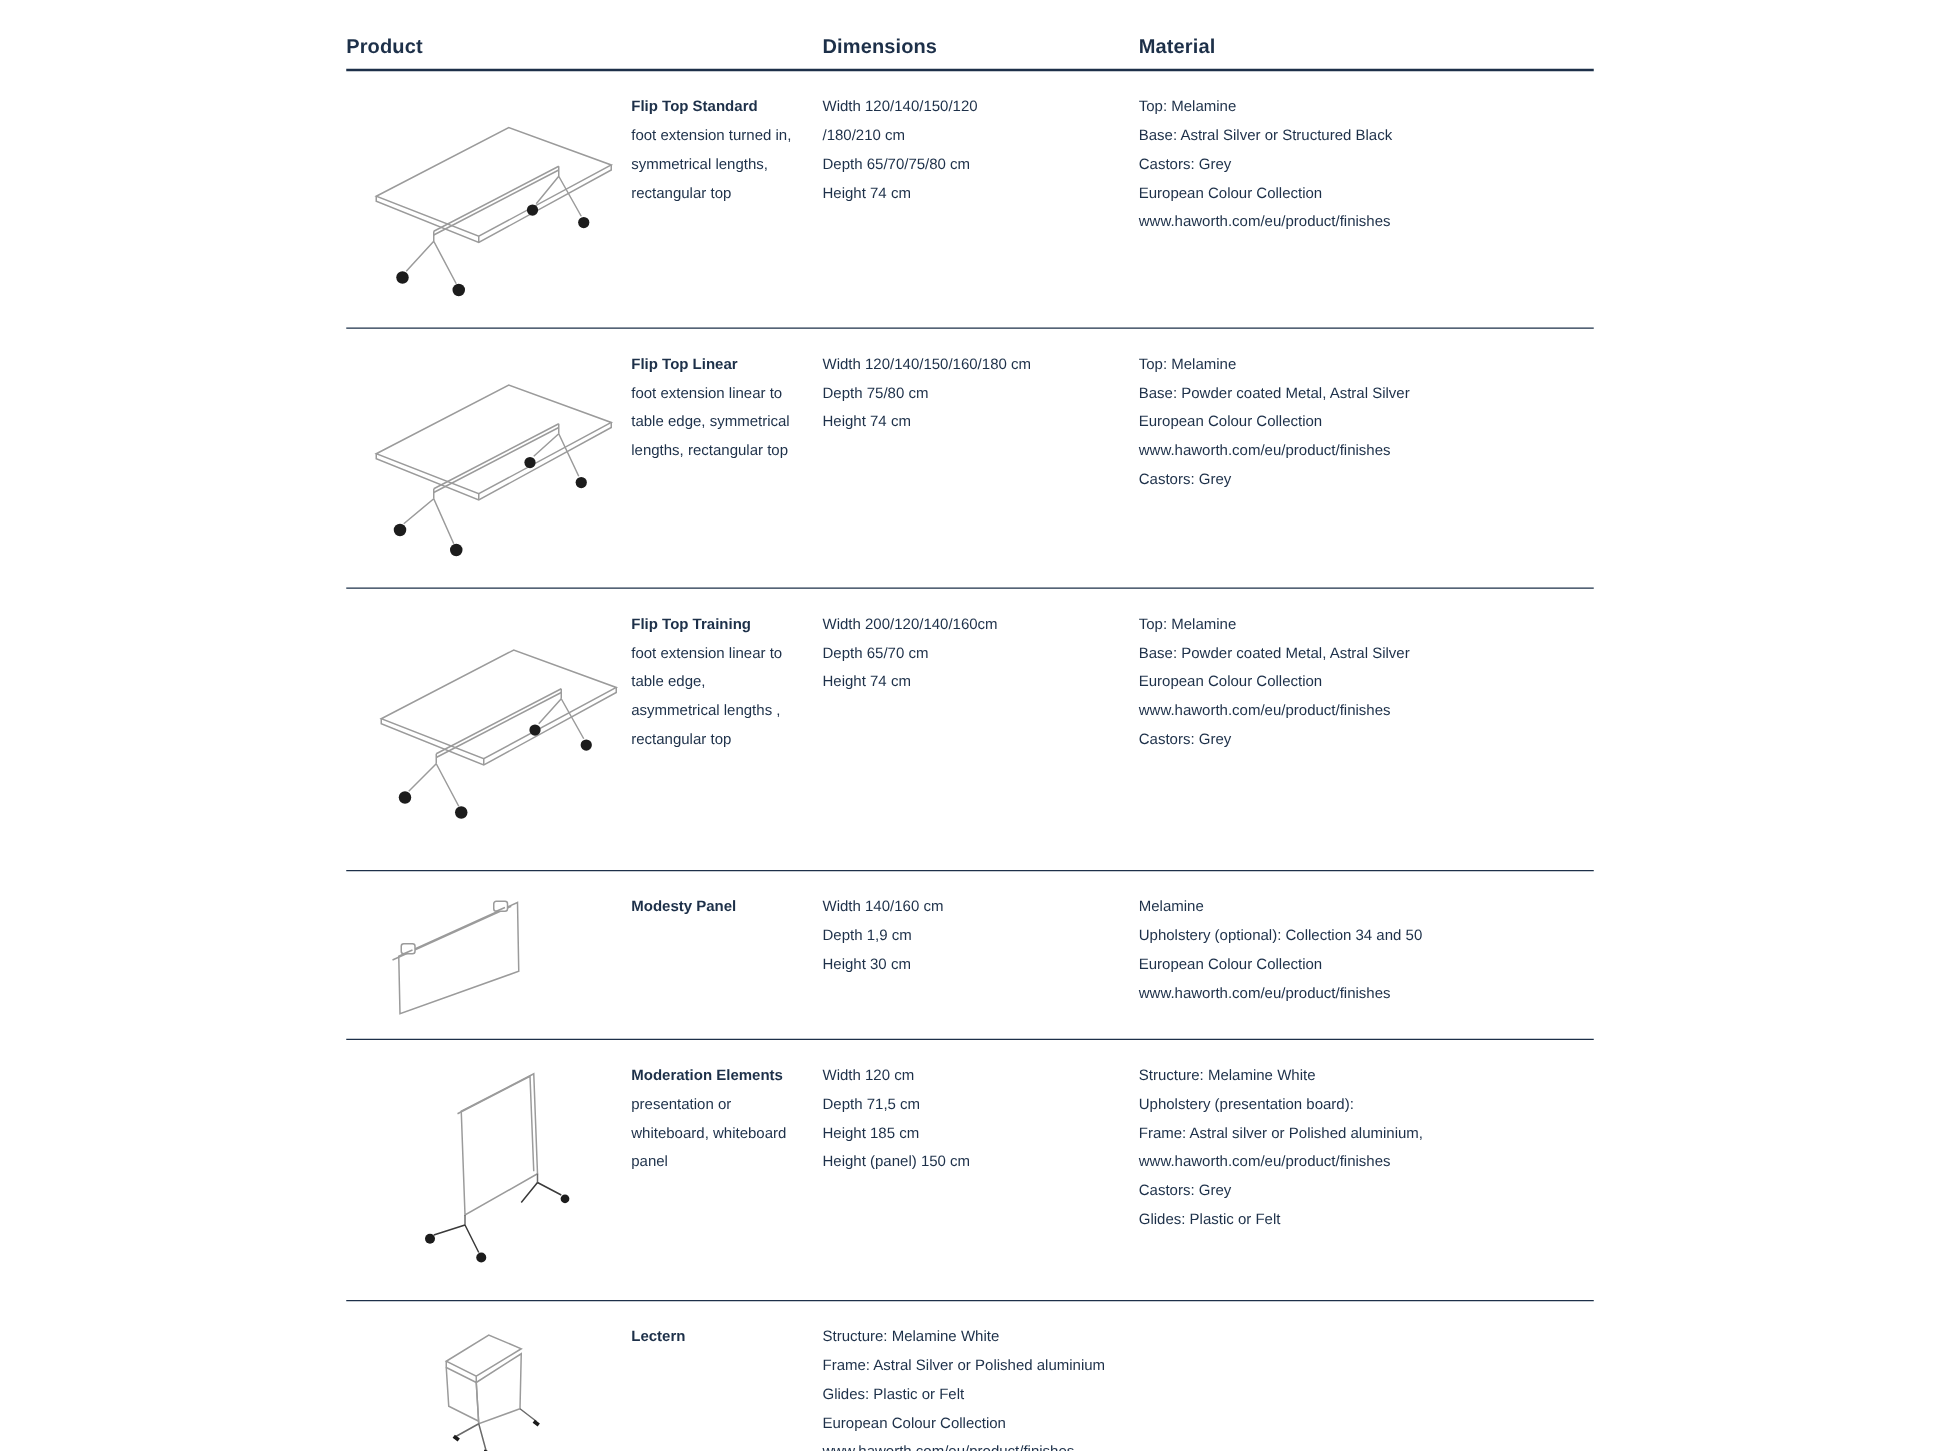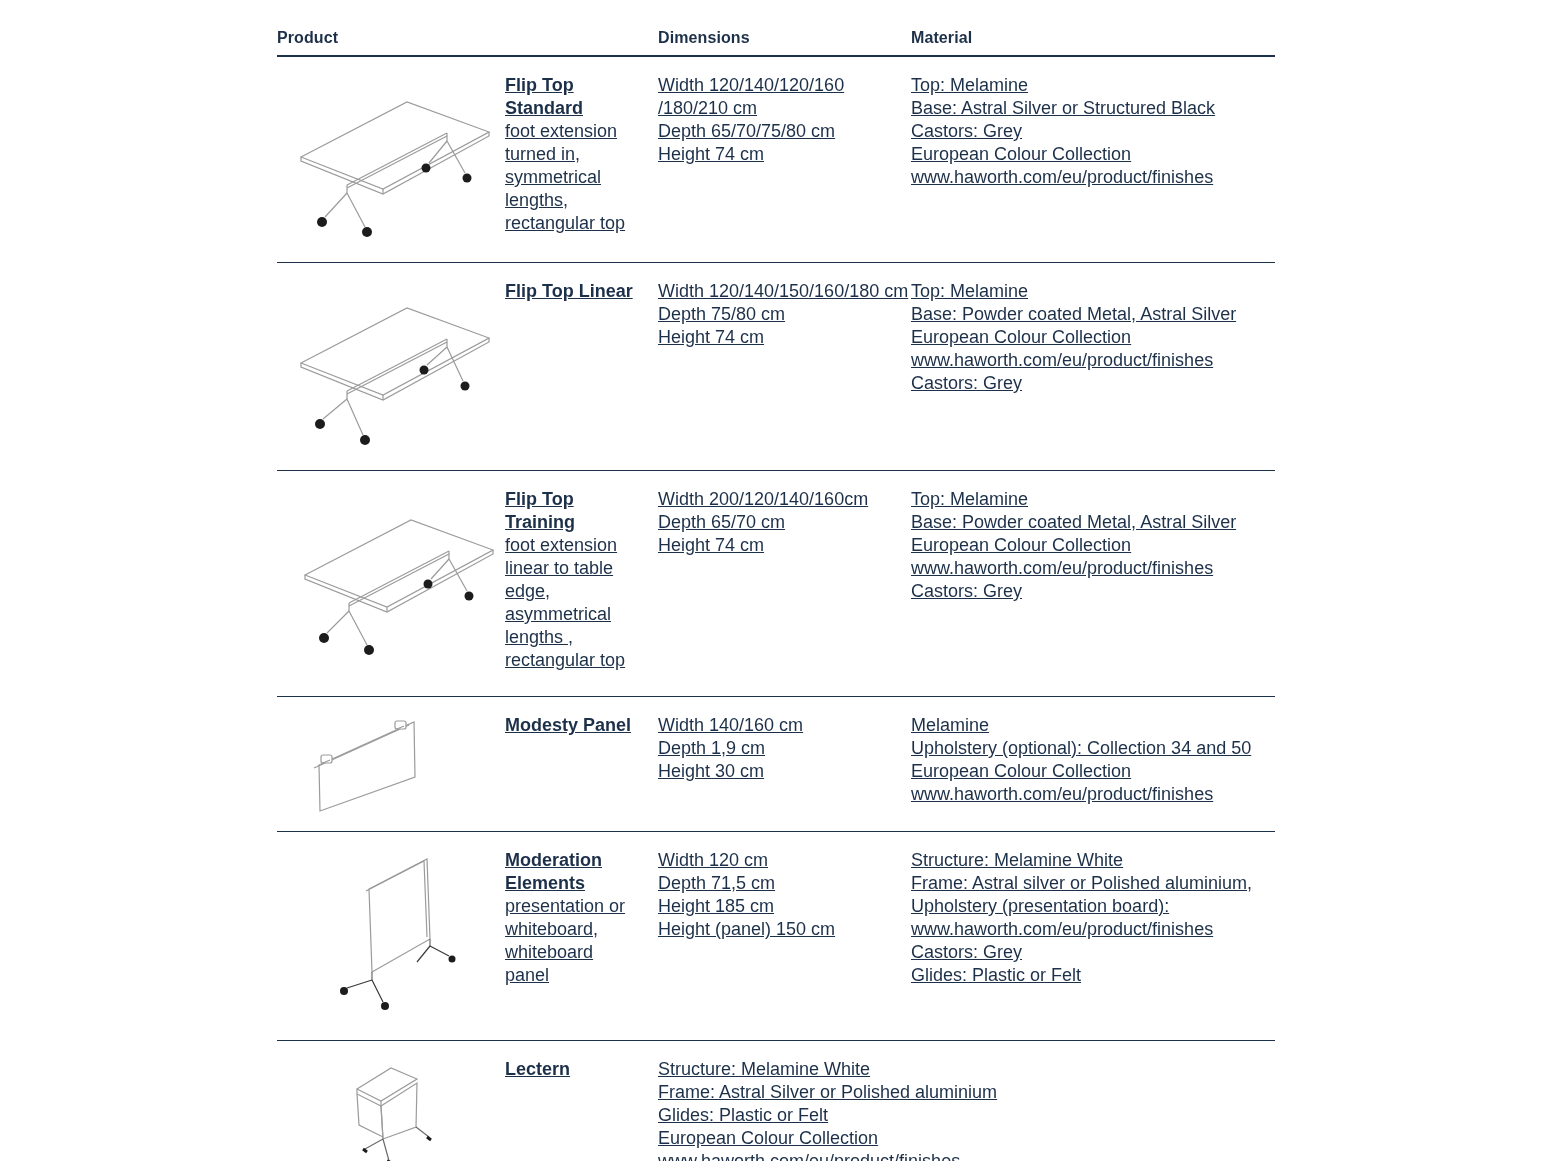--- a/index.html
+++ b/index.html
@@ -24,21 +24,21 @@
   .hdr .h{font-weight:bold;font-size:16px;letter-spacing:.1px;}
   .row{
     display:grid;
     grid-template-columns:228px 153px 253px 364px;
     box-sizing:border-box;
     border-bottom:1.5px solid #1d3049;
   }
   .row:last-child{border-bottom:none;}
   .r1{height:206px;} .r2{height:208px;} .r3{height:226px;}
   .r4{height:135px;} .r5{height:209px;} .r6{height:140px;}
-  .cell{padding-top:17px;font-size:18px;line-height:23px;text-decoration:underline;}
+  .cell{padding-top:17px;font-size:12px;line-height:23px;}
   .fig{padding-top:0;}
   .pname{font-weight:bold;max-width:128px;}
   .pdesc{max-width:132px;}
   .dims .line, .mats .line{white-space:nowrap;}
   .draw{display:block;}
   .fig-table{padding-left:12px;padding-top:28px;}
   .fig-panel{padding-left:22px;padding-top:16px;}
   .fig-board{padding-left:40px;padding-top:12px;}
   .fig-lectern{padding-left:50px;padding-top:12px;}
   svg *{vector-effect:non-scaling-stroke;}
@@ -69,21 +69,21 @@
           <circle cx="78" cy="147" r="5" fill="#1c1c1c" stroke="none"></circle>
           <circle cx="137" cy="83" r="4.5" fill="#1c1c1c" stroke="none"></circle>
           <circle cx="178" cy="93" r="4.5" fill="#1c1c1c" stroke="none"></circle>
         </svg>
       </div>
       <div class="cell">
         <div class="pname">Flip Top Standard</div>
         <div class="pdesc">foot extension turned in, symmetrical lengths, rectangular top</div>
       </div>
       <div class="cell dims">
-          <div class="line">Width 120/140/120/160</div>
+          <div class="line">Width 120/140/150/120</div>
           <div class="line">/180/210 cm</div>
           <div class="line">Depth 65/70/75/80 cm</div>
           <div class="line">Height 74 cm</div>
         </div>
       <div class="cell mats">
           <div class="line">Top: Melamine</div>
           <div class="line">Base: Astral Silver or Structured Black</div>
           <div class="line">Castors: Grey</div>
           <div class="line">European Colour Collection</div>
           <div class="line">www.haworth.com/eu/product/finishes</div>
@@ -101,20 +101,21 @@
           <path d="M58,108 L34,128 M58,108 L74,144"></path>
           <path d="M158,56 L138,74 M158,56 L174,90"></path>
           <circle cx="31" cy="133" r="5" fill="#1c1c1c" stroke="none"></circle>
           <circle cx="76" cy="149" r="5" fill="#1c1c1c" stroke="none"></circle>
           <circle cx="135" cy="79" r="4.5" fill="#1c1c1c" stroke="none"></circle>
           <circle cx="176" cy="95" r="4.5" fill="#1c1c1c" stroke="none"></circle>
         </svg>
       </div>
       <div class="cell">
         <div class="pname">Flip Top Linear</div>
+        <div class="pdesc">foot extension linear to table edge, symmetrical lengths, rectangular top</div>
       </div>
       <div class="cell dims">
           <div class="line">Width 120/140/150/160/180 cm</div>
           <div class="line">Depth 75/80 cm</div>
           <div class="line">Height 74 cm</div>
         </div>
       <div class="cell mats">
           <div class="line">Top: Melamine</div>
           <div class="line">Base: Powder coated Metal, Astral Silver</div>
           <div class="line">European Colour Collection</div>
@@ -201,22 +202,22 @@
         <div class="pdesc">presentation or whiteboard, whiteboard panel</div>
       </div>
       <div class="cell dims">
           <div class="line">Width 120 cm</div>
           <div class="line">Depth 71,5 cm</div>
           <div class="line">Height 185 cm</div>
           <div class="line">Height (panel) 150 cm</div>
         </div>
       <div class="cell mats">
           <div class="line">Structure: Melamine White</div>
+          <div class="line">Upholstery (presentation board):</div>
           <div class="line">Frame: Astral silver or Polished aluminium,</div>
-          <div class="line">Upholstery (presentation board):</div>
           <div class="line">www.haworth.com/eu/product/finishes</div>
           <div class="line">Castors: Grey</div>
           <div class="line">Glides: Plastic or Felt</div>
         </div>
     </section>
 
     <section class="row r6">
       <div class="cell fig fig-lectern">
         <svg class="draw" width="150" height="122" viewBox="0 0 150 122" fill="none" stroke="#9b9b9b" stroke-width="1.2">
           <path d="M30,36 L64,15 L90,26 L54,48 Z" fill="#ffffff"></path>

